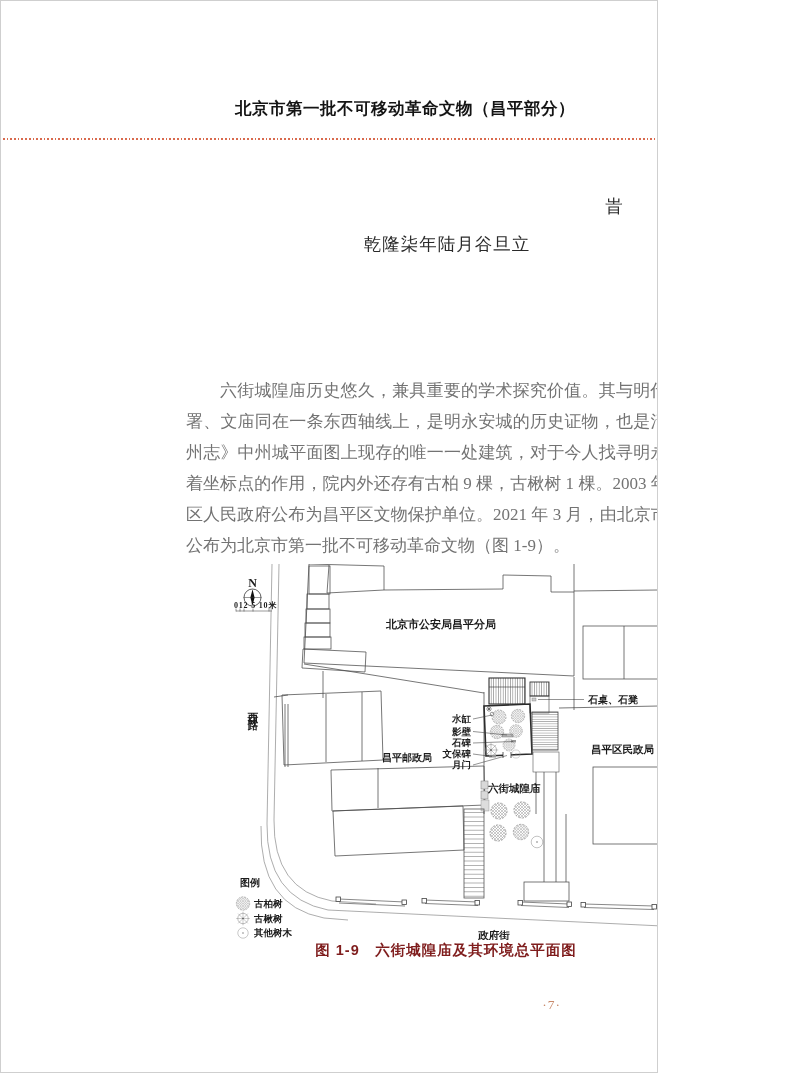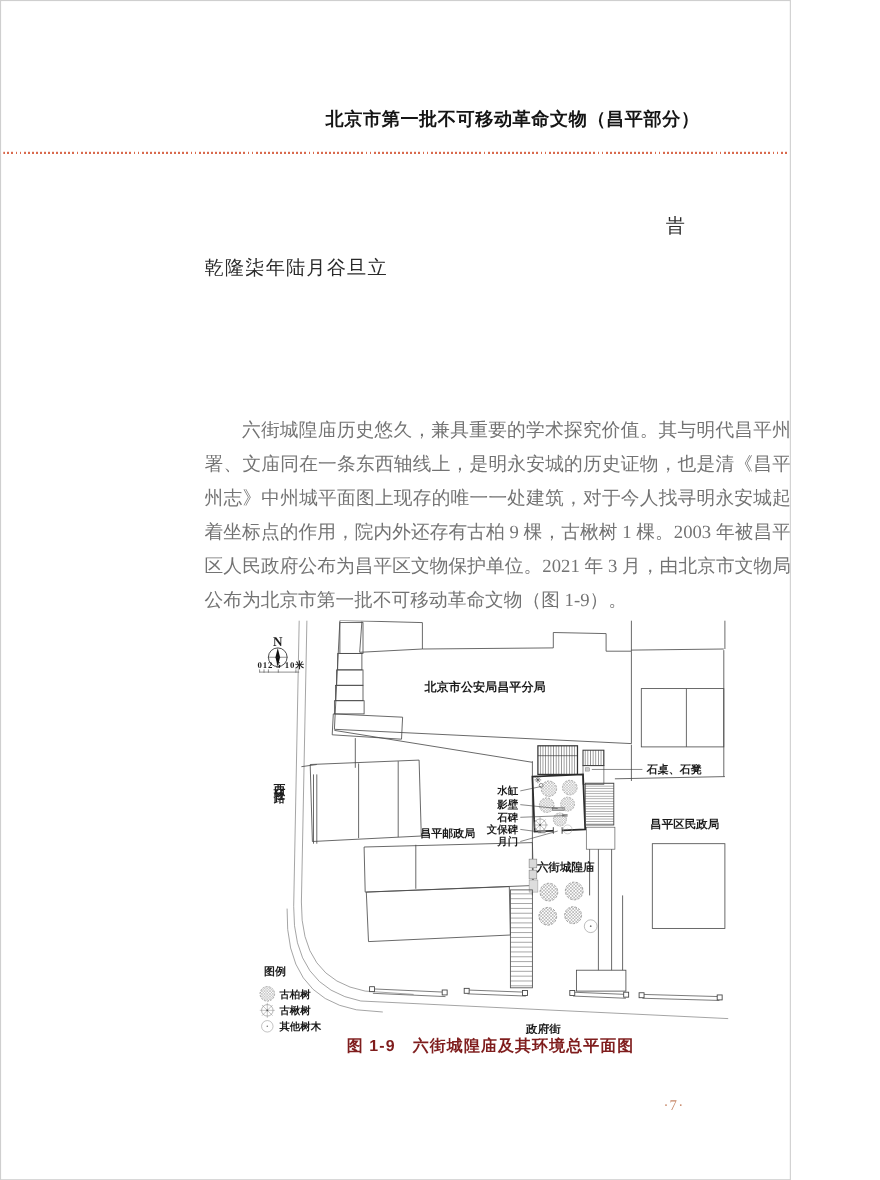--- a/index.html
+++ b/index.html
@@ -1,35 +1,35 @@
 <!DOCTYPE html>
 <html><head>
 <meta charset="utf-8">
 <style>
   html,body { margin:0; padding:0; background:#ffffff; }
   .page {
-    position:relative; width:719px; height:1073px; background:#ffffff;
+    position:relative; width:658px; height:1073px; background:#ffffff;
     border:1px solid #cfcfcf; box-sizing:border-box; overflow:hidden;
     font-family:"Liberation Serif","DejaVu Serif",serif; color:#1d1d1d;
   }
   .header {
     position:absolute; top:97px; right:82px;
     font-size:16.5px; font-weight:bold; letter-spacing:.5px; color:#141414;
   }
   .dotline {
     position:absolute; top:137px; left:2px; right:2px; height:2px;
     background-image:repeating-linear-gradient(to right,#d96a4e 0 1.7px, transparent 1.7px 3.7px);
   }
   .inscription {
     position:absolute; left:185px; top:186px; width:533px;
     font-family:"DejaVu Serif",serif; font-size:17.5px; line-height:38px;
     color:#2a2a2a; text-align:justify; letter-spacing:.3px;
   }
   .insc-time { text-align:right; padding-right:96px; }
-  .insc-date { text-align:left; padding-right:11px; letter-spacing:1px; }
+  .insc-date { text-align:center; padding-right:11px; letter-spacing:1px; }
   .para {
     position:absolute; left:185px; top:374px; width:533px;
     font-size:17px; line-height:31px; text-align:justify; text-indent:2em; color:#737373;
   }
   .figure { position:absolute; left:225px; top:563px; width:440px; height:376px; }
   .caption {
     position:absolute; left:225px; top:940px; width:440px; text-align:center;
     font-family:"Liberation Sans","DejaVu Sans",sans-serif; font-weight:bold;
     font-size:14.5px; color:#7f1d1d; letter-spacing:1px;
   }

